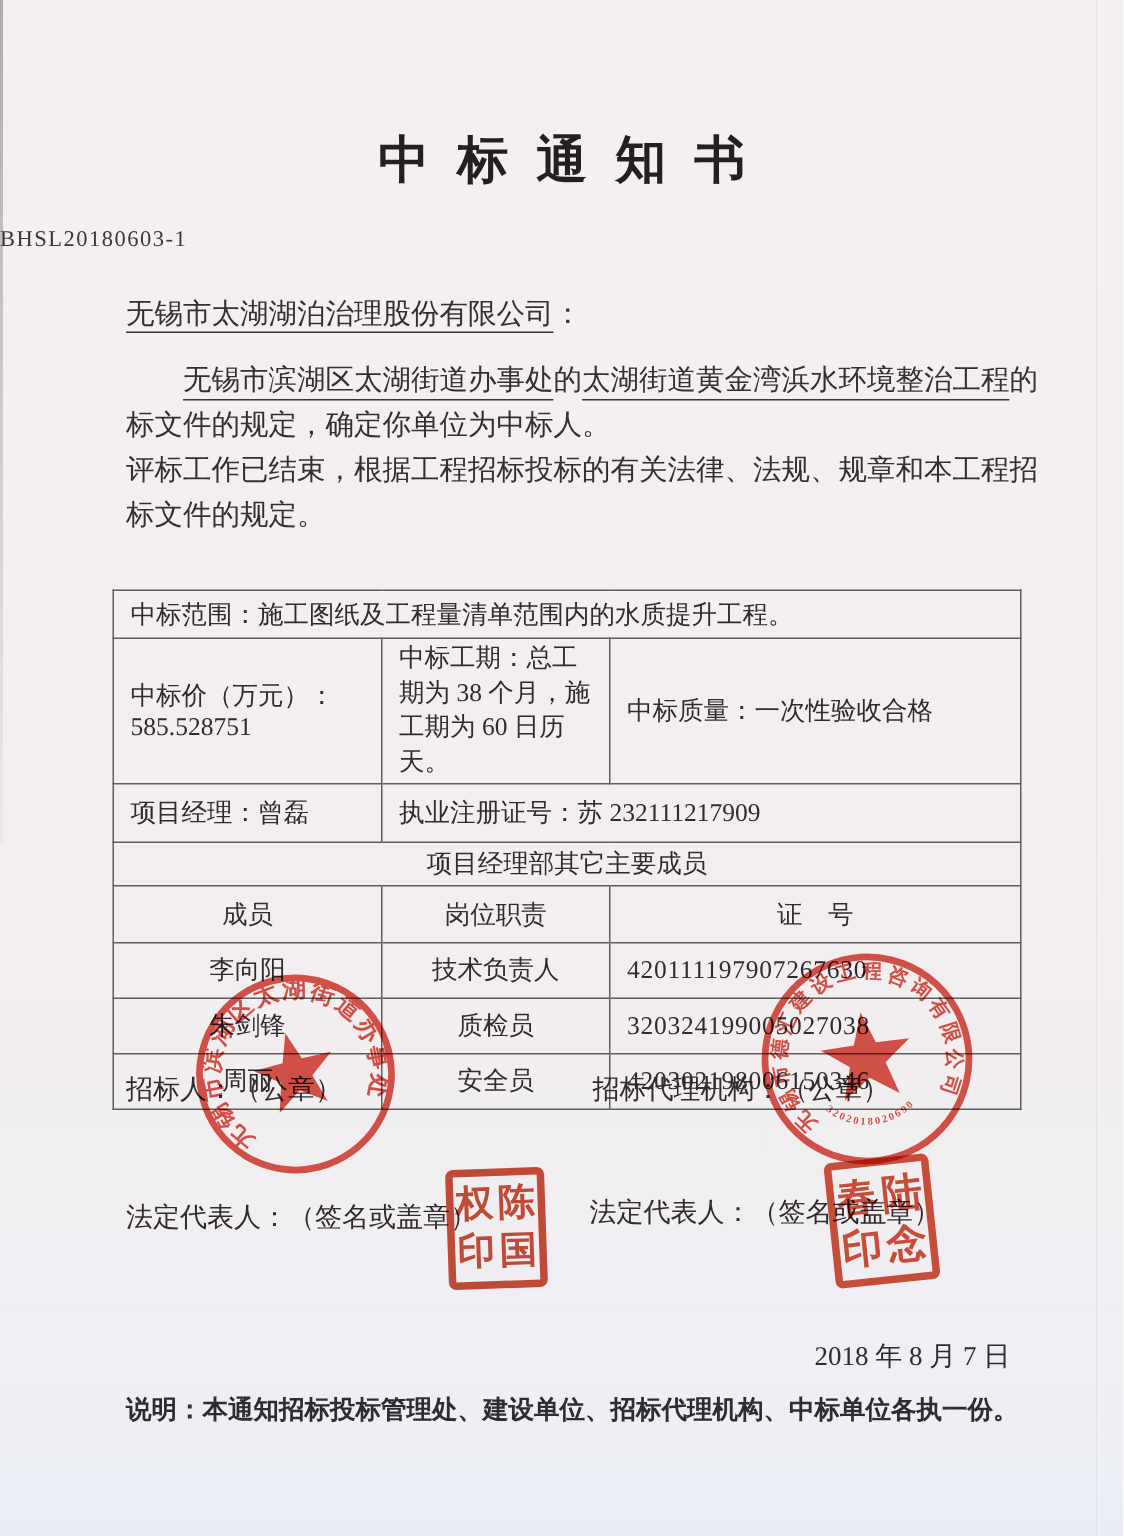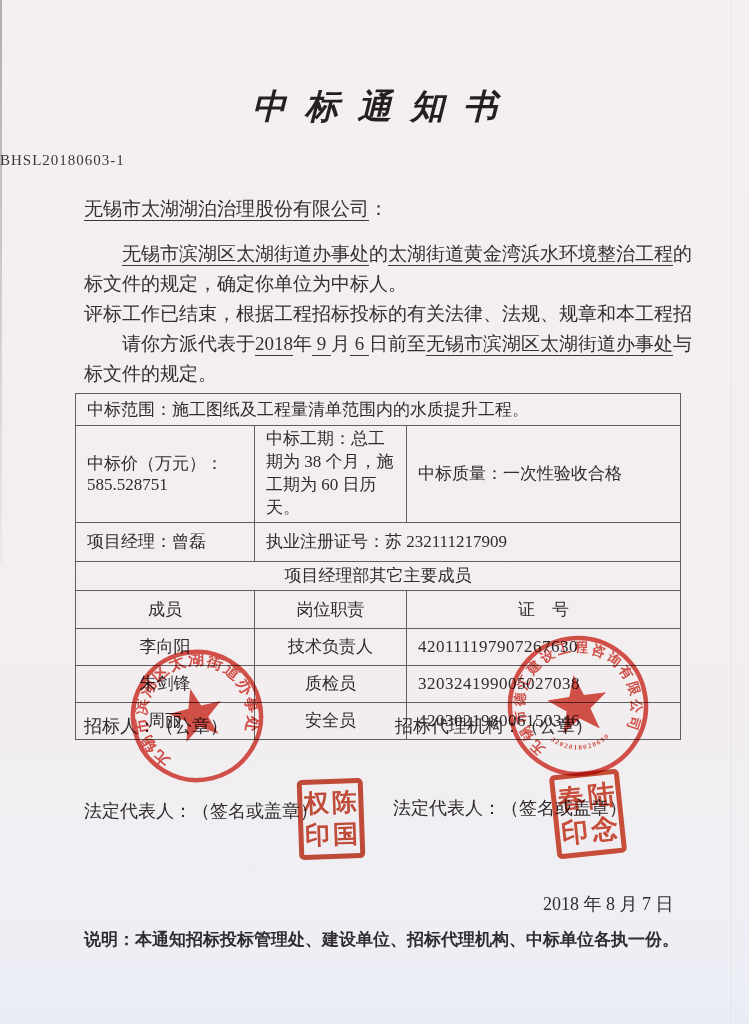--- a/index.html
+++ b/index.html
@@ -8,28 +8,28 @@
     background:linear-gradient(180deg,#f4f0f1 0%,#f2eeef 70%,#edeff6 96%,#e9ecf5 100%);
     font-family:"Liberation Serif","DejaVu Serif",serif;
     color:#332f33;
   }
   .edge-crease{position:absolute;left:731px;top:0;width:2px;height:100%;
     background:linear-gradient(90deg,rgba(170,170,180,.25),rgba(255,255,255,.7));}
   .edge-left{position:absolute;left:0;top:0;width:2px;height:55%;
     background:linear-gradient(180deg,rgba(90,90,90,.45),rgba(120,120,120,.05));}
   .title{
     position:absolute;top:84px;left:0;width:100%;margin:0;text-align:center;
-    font-size:34px;font-weight:bold;letter-spacing:.55em;text-indent:.55em;color:#231f23;font-style:italic;
+    font-size:34px;font-weight:bold;letter-spacing:.55em;text-indent:.55em;color:#231f23;
   }
   .docno{position:absolute;top:152px;left:0;width:100%;text-align:left;
     font-size:15px;letter-spacing:1px;color:#3b373b;}
   .addressee{position:absolute;left:84px;top:196px;font-size:19px;}
   .u{border-bottom:1.5px solid #3a363a;padding-bottom:1px;}
   .bodytext{position:absolute;left:84px;top:239px;width:586px;font-size:19px;}
-  .line{height:30px;line-height:30px;white-space:nowrap;}
+  .line{height:30px;line-height:30px;white-space:nowrap;font-family:Liberation Mono, monospace;}
   .indent{padding-left:38px;}
   table.award{
     position:absolute;left:75px;top:393px;width:606px;
     border-collapse:collapse;table-layout:fixed;font-size:17px;color:#2f2b2f;
   }
   table.award td{border:1px solid #605c60;padding:2px 11px;vertical-align:middle;}
   tr.rA td{height:27px;}
   tr.rB td{height:45px;}
   tr.rC td{height:34px;}
   tr.rD td{height:24px;}
@@ -62,21 +62,20 @@
 
   <h1 class="title">中标通知书</h1>
   <div class="docno">BHSL20180603-1</div>
 
   <div class="addressee"><span class="u">无锡市太湖湖泊治理股份有限公司</span><span>：</span></div>
 
   <div class="bodytext">
     <div class="line indent"><span class="u">无锡市滨湖区太湖街道办事处</span><span>的</span><span class="u">太湖街道黄金湾浜水环境整治工程</span><span>的</span></div>
     <div class="line">标文件的规定，确定你单位为中标人。</div>
     <div class="line">评标工作已结束，根据工程招标投标的有关法律、法规、规章和本工程招</div>
-    <div class="line indent"><span>请你方派代表于</span><span class="u">2018</span><span>年</span><span class="u"> 9 </span><span>月</span><span class="u"> 6 </span><span>日前至</span><span class="u">无锡市滨湖区太湖街道办事处</span><span>与</span></div>
     <div class="line">标文件的规定。</div>
   </div>
 
   <table class="award">
     <colgroup>
         <col style="width:179px">
         <col style="width:152px">
         <col>
       </colgroup>
     <tbody>

